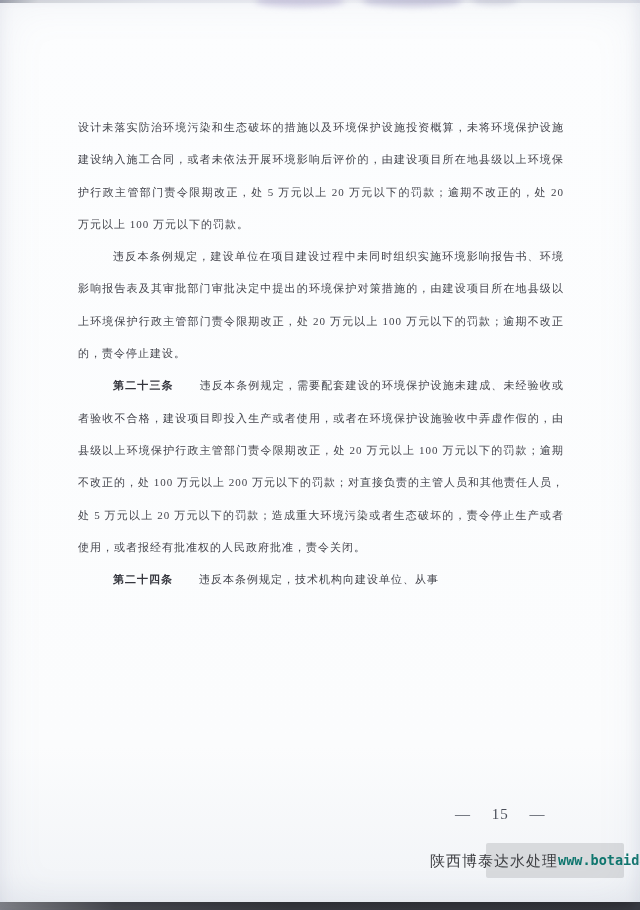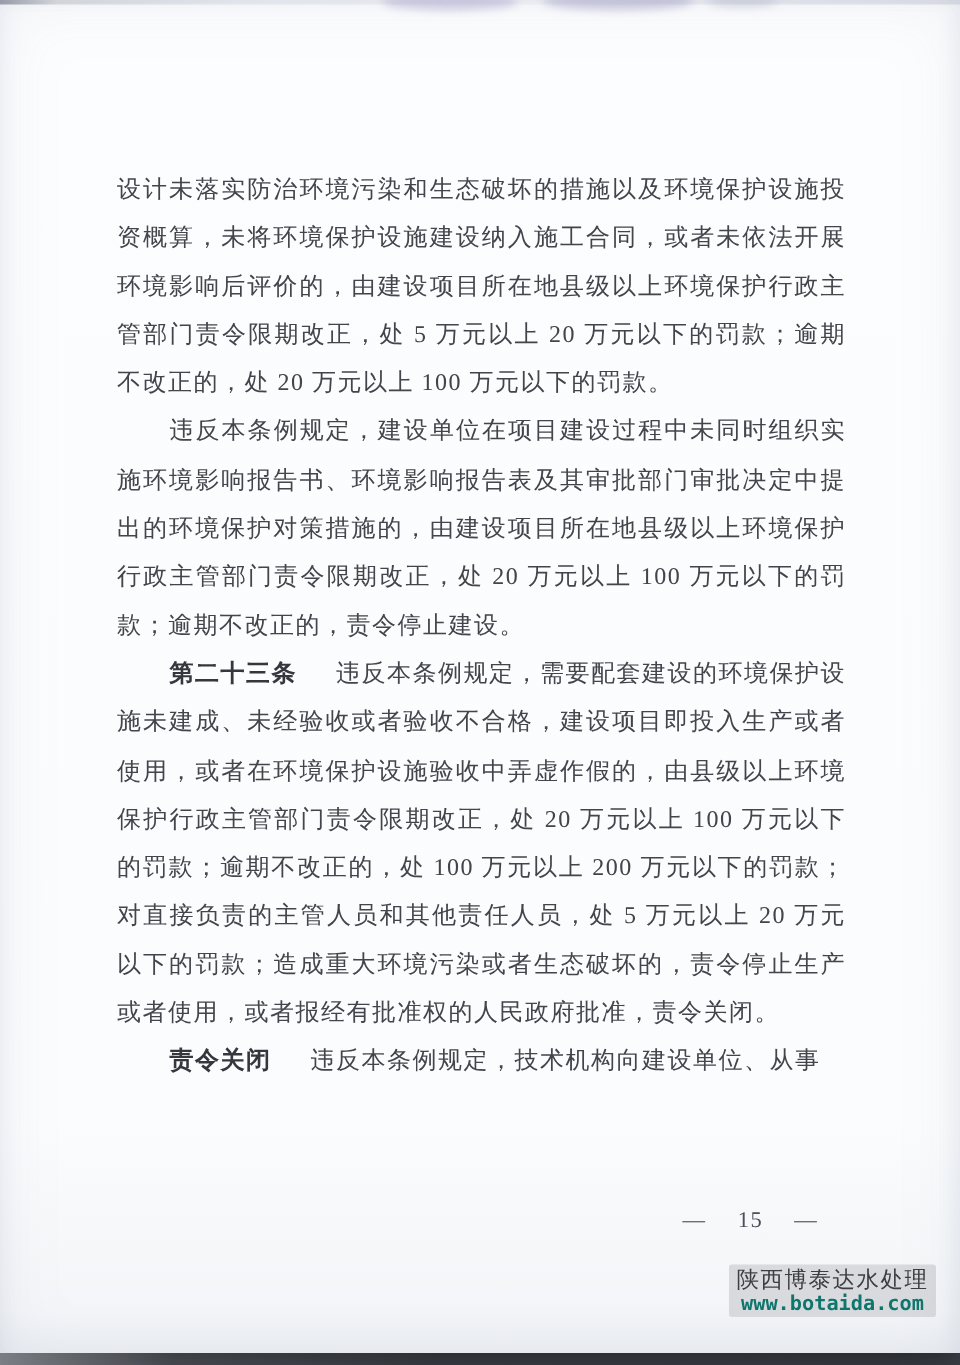--- a/index.html
+++ b/index.html
@@ -24,21 +24,21 @@
   }
   .smudge { position: absolute; filter: blur(3px); border-radius: 50%; }
   .smudge.s1 { left: 255px; top: -5px; width: 90px;  height: 12px; background: rgba(168,160,205,0.45); }
   .smudge.s2 { left: 362px; top: -6px; width: 100px; height: 13px; background: rgba(150,145,190,0.40); }
   .smudge.s3 { left: 472px; top: -4px; width: 46px;  height: 9px;  background: rgba(178,178,200,0.38); }
 
   
   .text-column {
     position: absolute; left: 78px; top: 111px; width: 486px;
     color: #43444c;
-    font-size: 16px;
+    font-size: 11px;
     line-height: 32.3px;
     text-align: justify;
     text-justify: inter-character;
   }
   p.para { margin: 0; letter-spacing: 1px; }
   p.para.indent { text-indent: 35px; }
   .art-head { font-weight: bold; color: #35363e; margin-right: 26px; }
 
   
   .page-number {
@@ -46,21 +46,21 @@
     text-align: left;
     font-size: 15px; color: #4a4f5a;
     letter-spacing: 1px; word-spacing: 16px;
   }
 
   
   .watermark {
     position: absolute; left: 486px; top: 843px;
     width: 138px; height: 35px;
     background: #d8dadd; border-radius: 2px;
-    display: flex; flex-direction: column;
+    display: flex; flex-direction: row;
     align-items: center; justify-content: center;
   }
   .wm-company {
     font-family: "Liberation Sans", "DejaVu Sans", sans-serif;
     font-size: 15px; line-height: 17px; color: #3d3e42; letter-spacing: 1px;
     white-space: nowrap;
   }
   .wm-url {
     font-family: "DejaVu Sans Mono", "Liberation Mono", monospace;
     font-weight: bold; font-size: 13.5px; line-height: 15px; color: #0f766e;
@@ -88,21 +88,21 @@
 
   <div class="scan-edge-top"></div>
   <div class="smudge s1"></div>
   <div class="smudge s2"></div>
   <div class="smudge s3"></div>
 
   <main class="text-column">
     <p class="para"><span>设计未落实防治环境污染和生态破坏的措施以及环境保护设施投资概算，未将环境保护设施建设纳入施工合同，或者未依法开展环境影响后评价的，由建设项目所在地县级以上环境保护行政主管部门责令限期改正，处 5 万元以上 20 万元以下的罚款；逾期不改正的，处 20 万元以上 100 万元以下的罚款。</span></p>
     <p class="para indent"><span>违反本条例规定，建设单位在项目建设过程中未同时组织实施环境影响报告书、环境影响报告表及其审批部门审批决定中提出的环境保护对策措施的，由建设项目所在地县级以上环境保护行政主管部门责令限期改正，处 20 万元以上 100 万元以下的罚款；逾期不改正的，责令停止建设。</span></p>
     <p class="para indent"><span class="art-head">第二十三条</span><span>违反本条例规定，需要配套建设的环境保护设施未建成、未经验收或者验收不合格，建设项目即投入生产或者使用，或者在环境保护设施验收中弄虚作假的，由县级以上环境保护行政主管部门责令限期改正，处 20 万元以上 100 万元以下的罚款；逾期不改正的，处 100 万元以上 200 万元以下的罚款；对直接负责的主管人员和其他责任人员，处 5 万元以上 20 万元以下的罚款；造成重大环境污染或者生态破坏的，责令停止生产或者使用，或者报经有批准权的人民政府批准，责令关闭。</span></p>
-    <p class="para indent"><span class="art-head">责令关闭</span><span>违反本条例规定，技术机构向建设单位、从事</span></p>
+    <p class="para indent"><span class="art-head">第二十四条</span><span>违反本条例规定，技术机构向建设单位、从事</span></p>
   </main>
 
   <div class="page-number">— 15 —</div>
 
   <div class="watermark">
     <div class="wm-company">陕西博泰达水处理</div>
     <div class="wm-url">www.botaida.com</div>
   </div>
 
   <div class="scan-bottom-band"></div>

